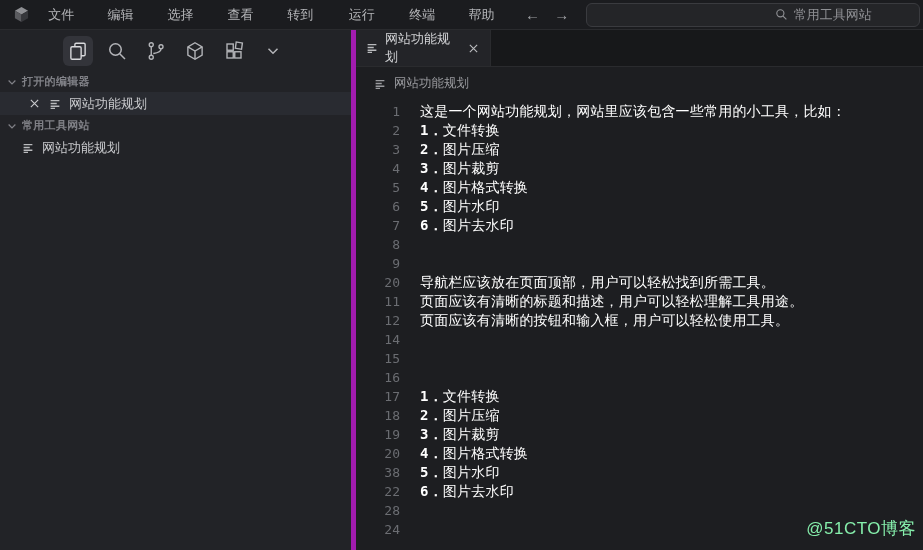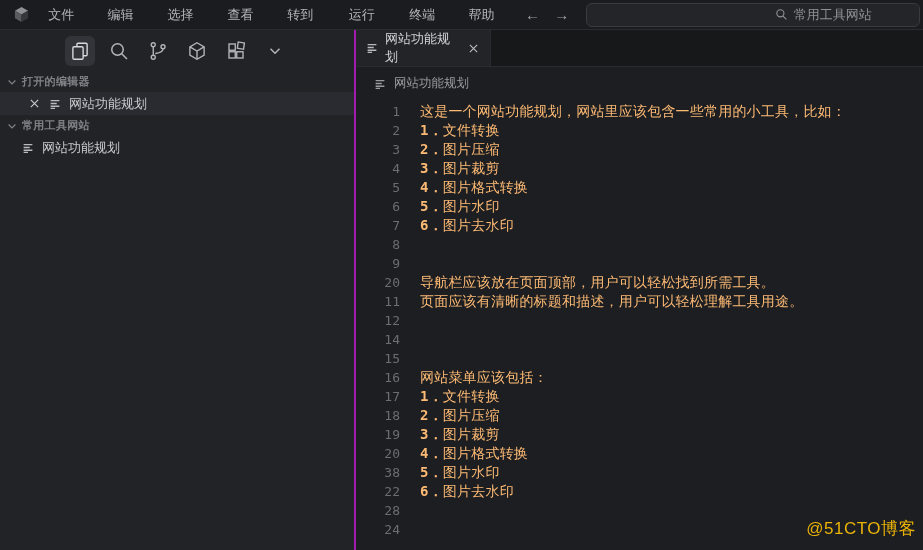--- a/index.html
+++ b/index.html
@@ -20,21 +20,21 @@
   .nav-arrow { width:26px; height:22px; display:flex; align-items:center; justify-content:center;
     color:#9fa0a4; font-size:15px; margin-right:4px; border-radius:4px; }
   .searchbox {
     width:345px; height:24px; margin-left:8px; margin-right:3px;
     background:#242528; border:1px solid #3a3b3f; border-radius:6px;
     display:flex; align-items:center; justify-content:center; color:#8f9094;
   }
   .searchbox .inner { display:flex; align-items:center; gap:6px; transform:translateX(70px); }
   
   .main { display:flex; height:520px; }
-  .sidebar { width:356px; background:#222327; border-right:2px solid #a21caf; display:flex; flex-direction:column; }
+  .sidebar { width:356px; background:#222327; border-right:5px solid #a21caf; display:flex; flex-direction:column; }
   .activity-row { height:41px; display:flex; align-items:center; justify-content:center; gap:9px; }
   .act-icon { width:30px; height:30px; display:flex; align-items:center; justify-content:center; border-radius:6px; color:#b4b5b9; }
   .act-icon.active { background:#33343a; color:#d9dadd; }
   .section-header { height:21px; display:flex; align-items:center; gap:4px; padding-left:6px;
     color:#808187; font-size:11px; font-weight:bold; letter-spacing:.3px; }
   .section-header svg { flex:0 0 auto; }
   .row { height:23px; display:flex; align-items:center; font-size:13px; color:#c9cacd; }
   .row.selected { background:#292b31; }
   .row .close-x { width:16px; height:16px; margin-left:26px; margin-right:6px; display:flex; align-items:center; justify-content:center; color:#c9cacd; }
   .row .file-ic { margin-right:7px; display:flex; }
@@ -45,24 +45,24 @@
   .tab {
     width:135px; height:100%; background:#232428; display:flex; align-items:center;
     padding:0 9px; gap:6px; color:#d2d3d6; border-right:1px solid #2a2b2e; font-size:13px;
   }
   .tab .close-x { margin-left:4px; color:#b9babd; width:16px; height:16px; display:flex; align-items:center; justify-content:center; border-radius:3px; }
   .breadcrumbs { height:33px; display:flex; align-items:center; gap:7px; padding-left:17px; color:#9a9b9f; font-size:12.5px; }
   .code { flex:1; overflow:hidden; position:relative; padding-top:2px;
     font-family:"DejaVu Sans Mono", monospace; font-size:14px; }
   .code-line { height:19px; line-height:19px; display:flex; white-space:pre; }
   .ln { width:44px; flex:0 0 auto; text-align:right; color:#6b6d72; font-size:13px; }
-  .lc { margin-left:20px; color:#fdba74; letter-spacing:.2px; }
+  .lc { margin-left:20px; color:#ffffff; letter-spacing:.2px; }
   .lc b { font-weight:bold; }
   
-  .watermark { position:absolute; right:7px; bottom:10px; color:#eab308; font-size:17px; letter-spacing:.5px; }
+  .watermark { position:absolute; right:7px; bottom:10px; color:#86efac; font-size:17px; letter-spacing:.5px; }
   svg { display:block; }
 </style>
 </head>
 <body>
 
 <div class="app">
 
   <div class="titlebar">
     <span class="logo">
       <svg width="17" height="17" viewBox="0 0 16 16">
@@ -255,35 +255,35 @@
             <span class="lc">导航栏应该放在页面顶部，用户可以轻松找到所需工具。</span>
           </div>
 
           <div class="code-line">
             <span class="ln">11</span>
             <span class="lc">页面应该有清晰的标题和描述，用户可以轻松理解工具用途。</span>
           </div>
 
           <div class="code-line">
             <span class="ln">12</span>
+            <span class="lc">页面应该有清晰的按钮和输入框，用户可以轻松使用工具。</span>
           </div>
 
 
           <div class="code-line">
             <span class="ln">14</span>
           </div>
 
           <div class="code-line">
             <span class="ln">15</span>
             <span class="lc"></span>
           </div>
 
           <div class="code-line">
             <span class="ln">16</span>
-            <span class="lc">网站菜单应该包括：</span>
           </div>
 
           <div class="code-line">
             <span class="ln">17</span>
             <span class="lc"><b>1．</b>文件转换</span>
           </div>
 
           <div class="code-line">
             <span class="ln">18</span>
             <span class="lc"><b>2．</b>图片压缩</span>

